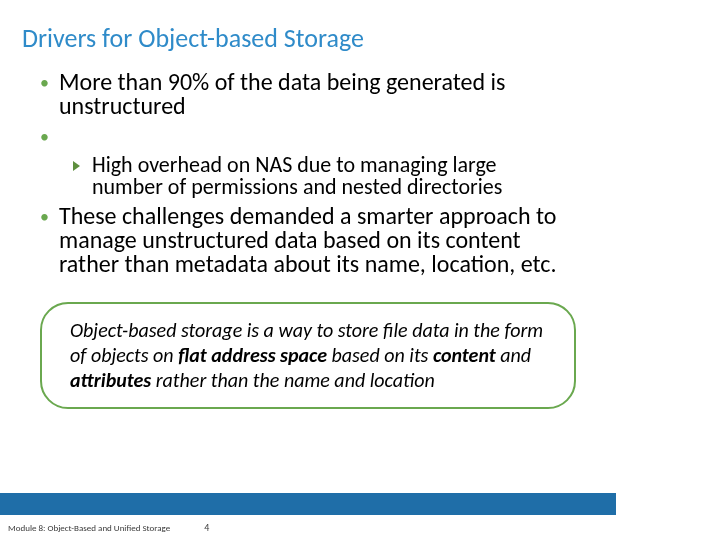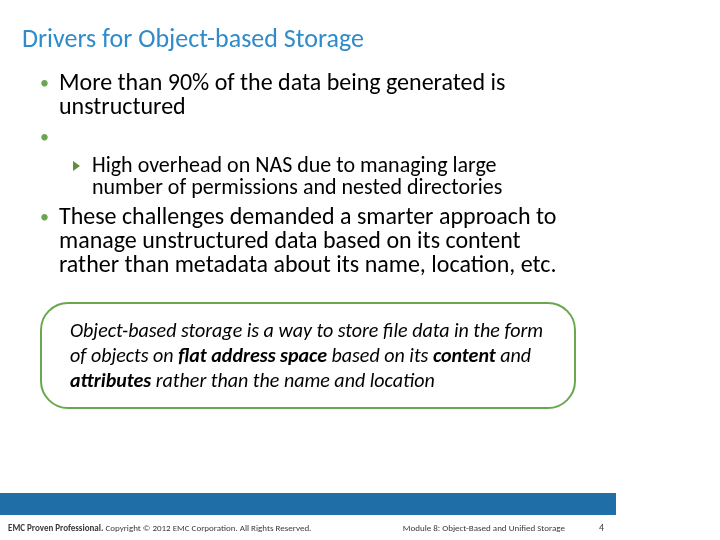--- a/index.html
+++ b/index.html
@@ -56,21 +56,18 @@
     <div class="callout-wrap">
       <div class="callout">
         <span>Object-based storage is a way to store file data in the form of objects on </span><b>flat address space</b><span> based on its </span><b>content</b><span>  and </span><b>attributes</b><span> rather than the name and location</span>
       </div>
     </div>
 
   </div>
 
   <div class="footer-bar"></div>
   <div class="footer-text">
-    <div class="footer-left">
-      <b>EMC Proven Professional.</b><span> Copyright © 2012 EMC Corporation. All Rights Reserved.</span>
-    </div>
     <div class="footer-right">
       <span>Module 8: Object-Based and Unified Storage</span>
       <span class="pagenum">4</span>
     </div>
   </div>
 </div>
 
 </body></html>

